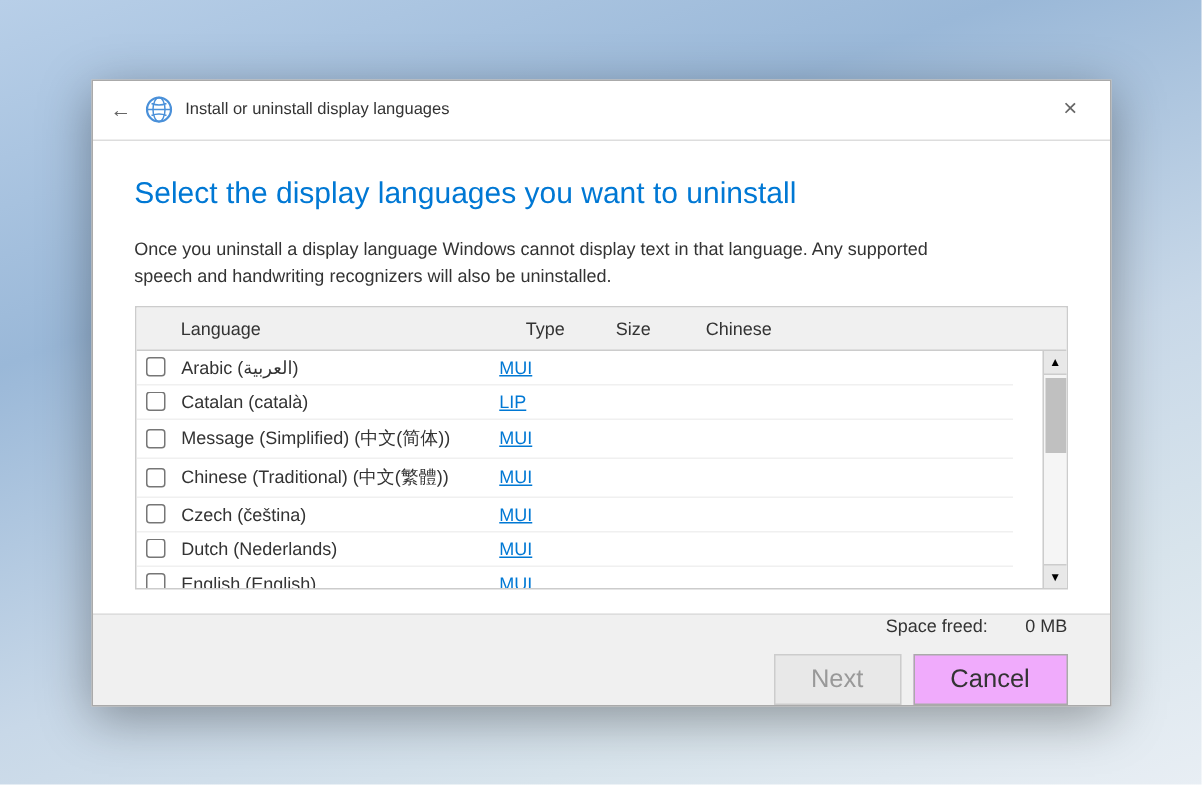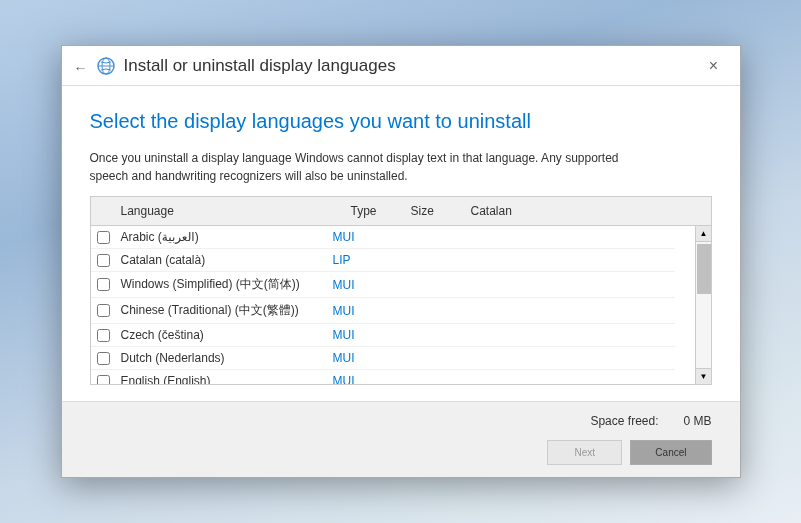--- a/index.html
+++ b/index.html
@@ -46,21 +46,21 @@
       width: 20px;
       height: 20px;
       margin-right: 8px;
       display: flex;
       align-items: center;
       justify-content: center;
     }
 
     .title-text {
       flex: 1;
-      font-size: 17px;
+      font-size: 11px;
       color: #333;
     }
 
     .close-btn {
       width: 28px;
       height: 28px;
       display: flex;
       align-items: center;
       justify-content: center;
       cursor: pointer;
@@ -125,35 +125,36 @@
     }
 
     .list-cell {
       padding: 4px 6px;
       font-size: 12px;
       color: #333;
     }
 
     .list-cell.type {
       color: #0078d4;
+      text-decoration: underline;
     }
 
     .checkbox {
       width: 13px;
       height: 13px;
       border: 1px solid #777;
       background: white;
       margin: 0 auto;
       display: block;
       cursor: pointer;
     }
 
     .footer {
       background: #f0f0f0;
-      padding: 12px 28px;
+      padding: 0 28px;
       border-top: 1px solid #ddd;
     }
 
     .space-freed-row {
       display: flex;
       justify-content: flex-end;
       align-items: center;
       margin-bottom: 12px;
       font-size: 12px;
       color: #333;
@@ -170,37 +171,37 @@
     }
 
     .button-row {
       display: flex;
       justify-content: flex-end;
       gap: 8px;
     }
 
     .btn {
       padding: 6px 24px;
-      font-size: 10px;
+      font-size: 17px;
       cursor: pointer;
       border: 1px solid #aaa;
       background: #e8e8e8;
       color: #333;
       min-width: 75px;
     }
 
     .btn.primary {
       background: #e8e8e8;
       color: #999;
       border-color: #ccc;
       cursor: default;
     }
 
     .btn.cancel {
-      background: #a3a3a3;
+      background: #f0abfc;
       border-color: #aaa;
     }
   </style>
 </head>
 <body>
 
 <div class="dialog">
 
   <div class="title-bar">
     <span class="back-btn">←</span>
@@ -225,21 +226,21 @@
       <br>
       <span>speech and handwriting recognizers will also be uninstalled.</span>
     </p>
 
     <div class="list-container">
       <div class="list-header">
         <div class="list-header-cell"></div>
         <div class="list-header-cell">Language</div>
         <div class="list-header-cell">Type</div>
         <div class="list-header-cell">Size</div>
-        <div class="list-header-cell">Catalan</div>
+        <div class="list-header-cell">Chinese</div>
         <div class="list-header-cell"></div>
       </div>
       <div style="position:relative; display:flex;gap:20px;">
         <div class="list-body" style="flex:1;">
 
           <div class="list-row">
             <div class="list-cell">
               <input type="checkbox" class="checkbox" style="">
             </div>
             <div class="list-cell">Arabic (العربية)</div>
@@ -257,21 +258,21 @@
             <div class="list-cell type">LIP</div>
             <div class="list-cell"></div>
             <div class="list-cell"></div>
             <div class="list-cell"></div>
           </div>
 
           <div class="list-row">
             <div class="list-cell">
               <input type="checkbox" class="checkbox" style="">
             </div>
-            <div class="list-cell">Windows (Simplified) (中文(简体))</div>
+            <div class="list-cell">Message (Simplified) (中文(简体))</div>
             <div class="list-cell type">MUI</div>
             <div class="list-cell"></div>
             <div class="list-cell"></div>
             <div class="list-cell"></div>
           </div>
 
           <div class="list-row">
             <div class="list-cell">
               <input type="checkbox" class="checkbox" style="">
             </div>

